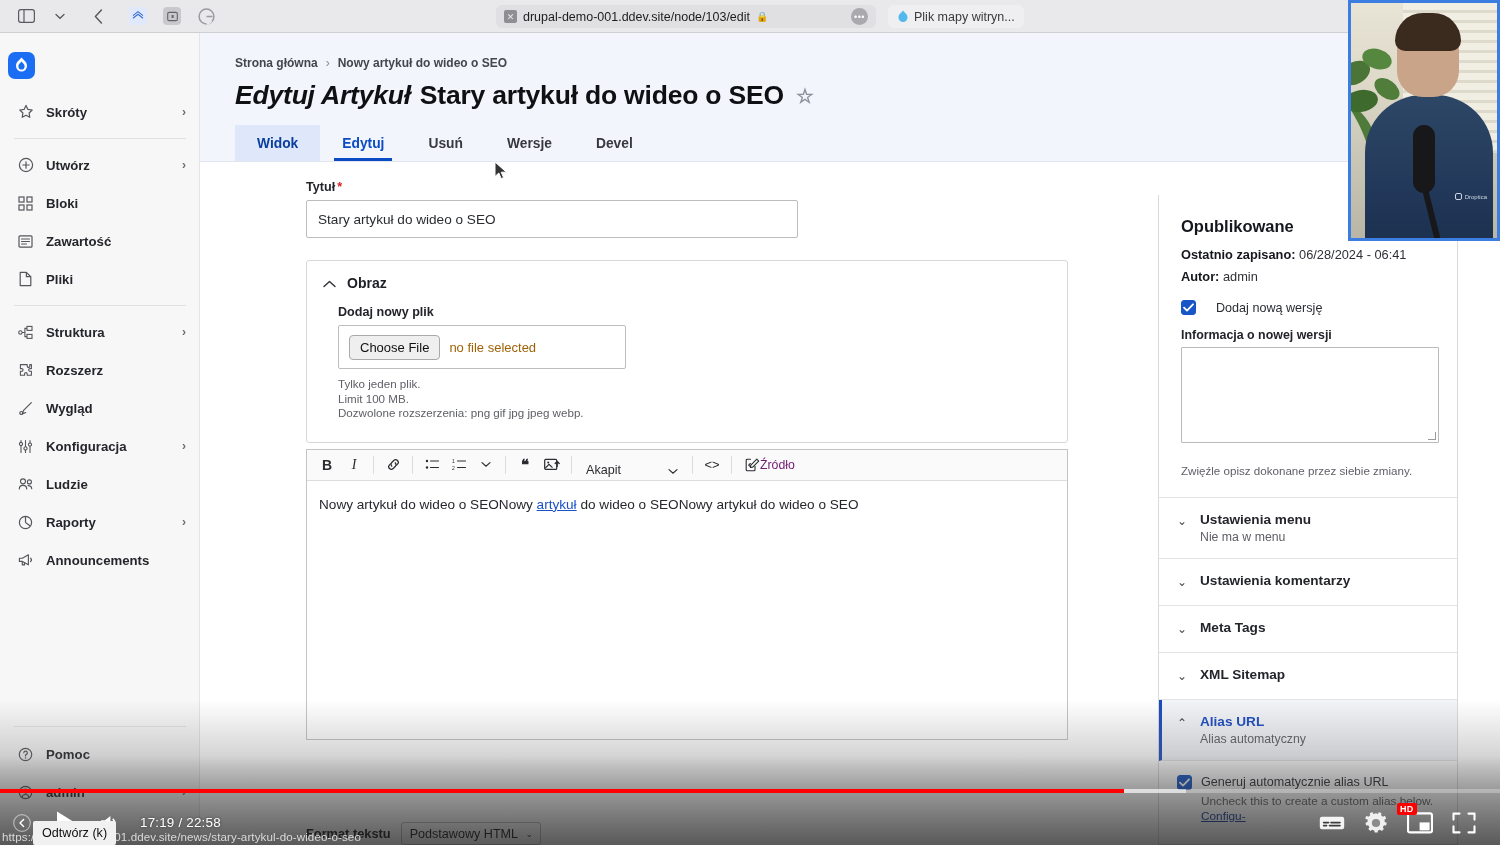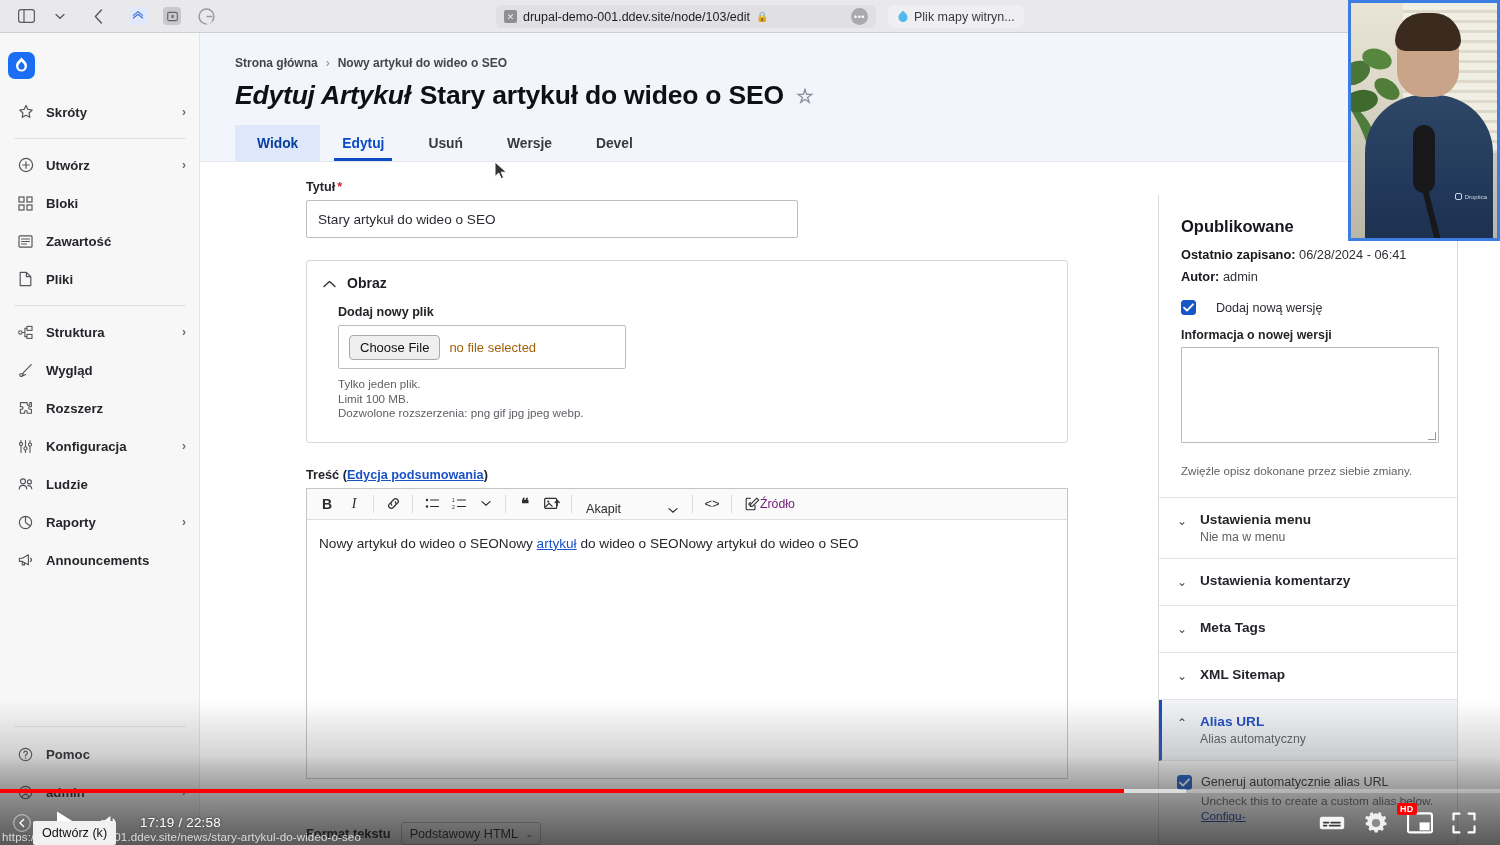--- a/index.html
+++ b/index.html
@@ -413,34 +413,34 @@
             <rect x="9" y="9.4" width="5" height="4" fill="none" stroke="#55565b" stroke-width="1.1"></rect>
             <path d="M4.1 7.5h2.8V3.4H9M6.9 7.5v4.1H9" fill="none" stroke="#55565b" stroke-width="1.1"></path>
           </svg>
       </span>
       <span class="si-label">Struktura</span>
       <span class="si-chev">›</span>
     </div>
     <div class="side-item">
       <span class="si-icon">
         <svg width="15" height="15" viewBox="0 0 15 15">
+            <path d="M5.6 1.6h3.6v1.5a1.3 1.3 0 1 0 2.6 0V1.6h1.6v4h-1.4a1.3 1.3 0 1 0 0 2.6h1.4v4H9.2v-1.3a1.3 1.3 0 1 0-2.6 0v1.3H2.4v-4h1.3a1.3 1.3 0 1 0 0-2.6H2.4v-4h3.2z" fill="none" stroke="#55565b" stroke-width="1.1" stroke-linejoin="round"></path>
+          </svg>
+      </span>
+      <span class="si-label">Rozszerz</span>
+      <span class="si-chev"></span>
+    </div>
+    <div class="side-item">
+      <span class="si-icon">
+        <svg width="15" height="15" viewBox="0 0 15 15">
             <path d="M13.3 1.7 L5.6 9.4 M5.6 9.4 l-1.4 3.5 3.5-1.4" fill="none" stroke="#55565b" stroke-width="1.2" stroke-linecap="round" stroke-linejoin="round"></path>
             <circle cx="3.3" cy="12" r="1.5" fill="none" stroke="#55565b" stroke-width="1.2"></circle>
           </svg>
       </span>
       <span class="si-label">Wygląd</span>
-      <span class="si-chev"></span>
-    </div>
-    <div class="side-item">
-      <span class="si-icon">
-        <svg width="15" height="15" viewBox="0 0 15 15">
-            <path d="M5.6 1.6h3.6v1.5a1.3 1.3 0 1 0 2.6 0V1.6h1.6v4h-1.4a1.3 1.3 0 1 0 0 2.6h1.4v4H9.2v-1.3a1.3 1.3 0 1 0-2.6 0v1.3H2.4v-4h1.3a1.3 1.3 0 1 0 0-2.6H2.4v-4h3.2z" fill="none" stroke="#55565b" stroke-width="1.1" stroke-linejoin="round"></path>
-          </svg>
-      </span>
-      <span class="si-label">Rozszerz</span>
       <span class="si-chev"></span>
     </div>
     <div class="side-item">
       <span class="si-icon">
         <svg width="15" height="15" viewBox="0 0 15 15">
             <path d="M3 1.6v11.8M7.5 1.6v11.8M12 1.6v11.8" stroke="#55565b" stroke-width="1.1" stroke-linecap="round"></path>
             <circle cx="3" cy="5" r="1.6" fill="#f7f7f7" stroke="#55565b" stroke-width="1.1"></circle>
             <circle cx="7.5" cy="9.4" r="1.6" fill="#f7f7f7" stroke="#55565b" stroke-width="1.1"></circle>
             <circle cx="12" cy="5.6" r="1.6" fill="#f7f7f7" stroke="#55565b" stroke-width="1.1"></circle>
           </svg>
@@ -574,23 +574,20 @@
           <div class="file-box">
             <span class="choose-file">Choose File</span>
             <span class="file-none">no file selected</span>
           </div>
           <div class="hint">Tylko jeden plik.</div>
           <div class="hint" style="margin-top:1px;">Limit 100 MB.</div>
           <div class="hint" style="margin-top:1px;">Dozwolone rozszerzenia: png gif jpg jpeg webp.</div>
         </div>
       </div>
 
-      <div class="body-label">
-        <span>Treść (</span><a href="#">Edycja podsumowania</a><span>)</span>
-      </div>
 
       <div class="editor">
         <div class="ck-toolbar">
           <div class="ckb" style="font-weight:700;">B</div>
           <div class="ckb" style="font-style:italic;font-family:'Liberation Serif',serif;">I</div>
           <div class="ck-div"></div>
           <div class="ckb">
             <svg width="15" height="15" viewBox="0 0 15 15">
                 <path d="M9.2 5.8a2.6 2.6 0 0 1 0 3.7l-2 2a2.6 2.6 0 0 1-3.7-3.7l1-1" fill="none" stroke="#2b2c30" stroke-width="1.2" stroke-linecap="round"></path>
                 <path d="M5.8 9.2a2.6 2.6 0 0 1 0-3.7l2-2a2.6 2.6 0 0 1 3.7 3.7l-1 1" fill="none" stroke="#2b2c30" stroke-width="1.2" stroke-linecap="round"></path>

